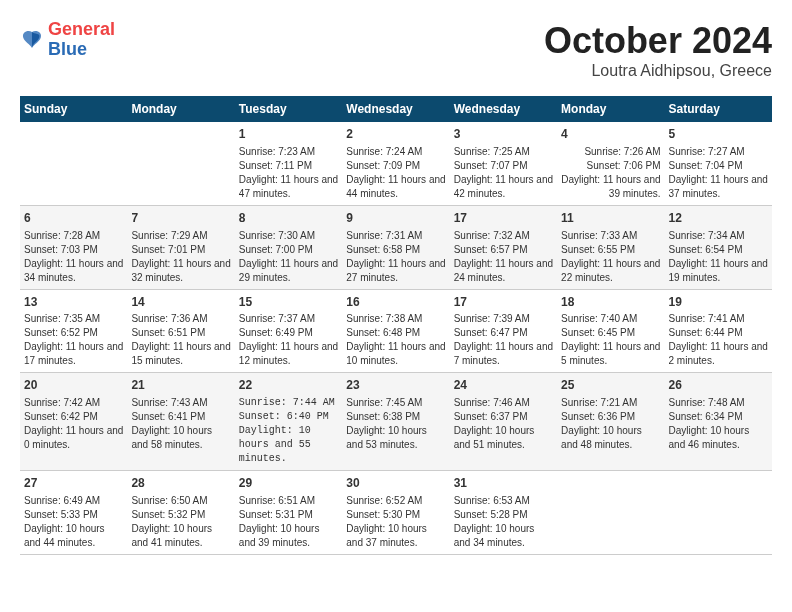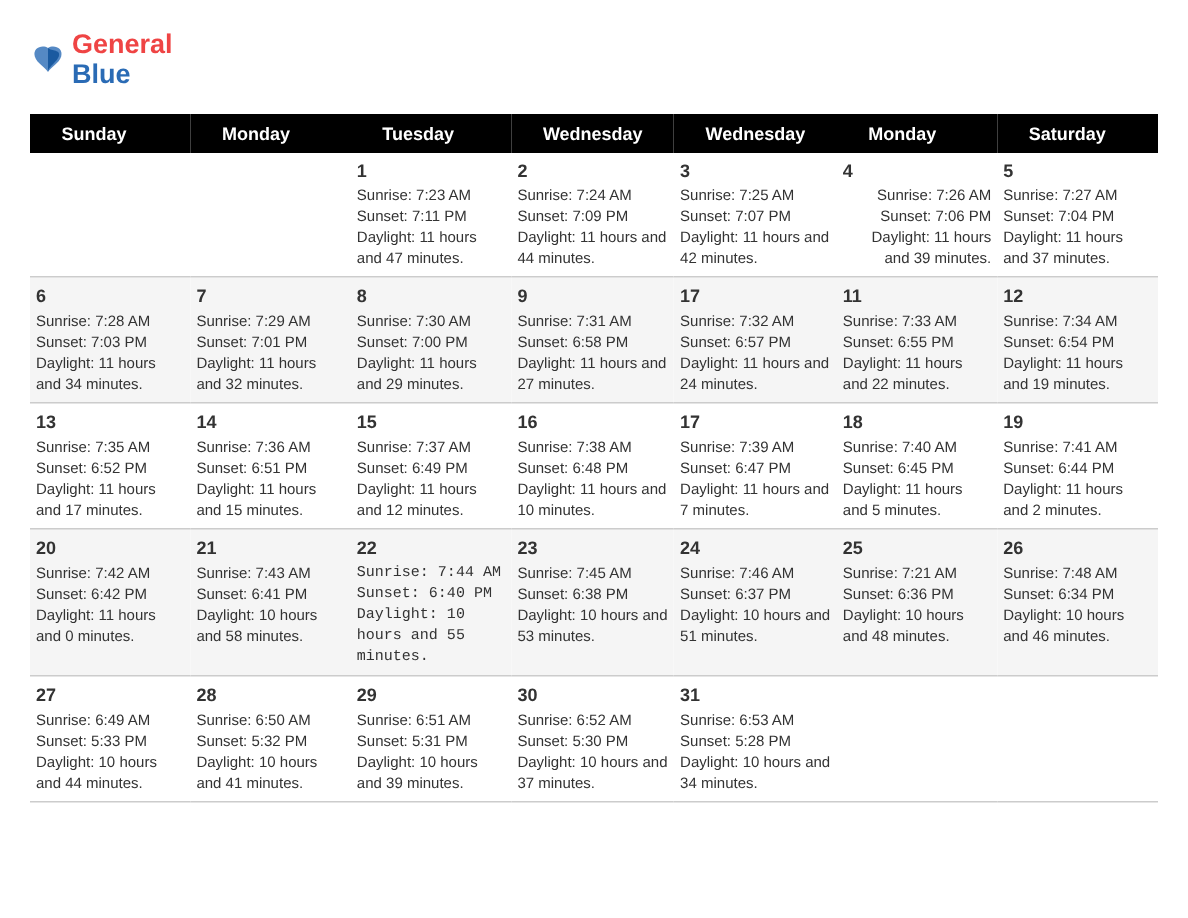--- a/index.html
+++ b/index.html
@@ -46,23 +46,23 @@
       font-size: 16px;
       font-weight: normal;
       color: #444;
     }
     table {
       width: 100%;
       border-collapse: collapse;
       font-size: 11px;
     }
     thead tr th {
-      background-color: #000000;
+      background-color: #0c4a6e;
       color: #fff;
-      padding: 6px 21px;
+      padding: 6px 4px;
       text-align: left;
       font-size: 12px;
       font-weight: bold;
     }
     tbody tr {
       border-bottom: 1px solid #ccc;
     }
     tbody tr:nth-child(odd) {
       background-color: #fff;
     }
@@ -96,20 +96,22 @@
     <svg class="logo-bird" viewBox="0 0 30 30" xmlns="http://www.w3.org/2000/svg">
       <path d="M15 5 C20 2, 28 5, 26 12 C24 18, 18 20, 15 25 C12 20, 6 18, 4 12 C2 5, 10 2, 15 5Z" fill="#2a6bb5" opacity="0.8"></path>
       <path d="M15 5 C18 8, 26 6, 24 12 C22 17, 17 19, 15 24" fill="#1a5aa0"></path>
     </svg>
     <div class="logo-text">
       <span class="logo-general">General</span>
       <span class="logo-blue">Blue</span>
     </div>
   </div>
   <div class="title-block">
+    <h1>October 2024</h1>
+    <h2>Loutra Aidhipsou, Greece</h2>
   </div>
 </div>
 
 <table>
   <thead>
     <tr>
     <th>Sunday</th>
         <th>Monday</th>
         <th>Tuesday</th>
         <th>Wednesday</th>

